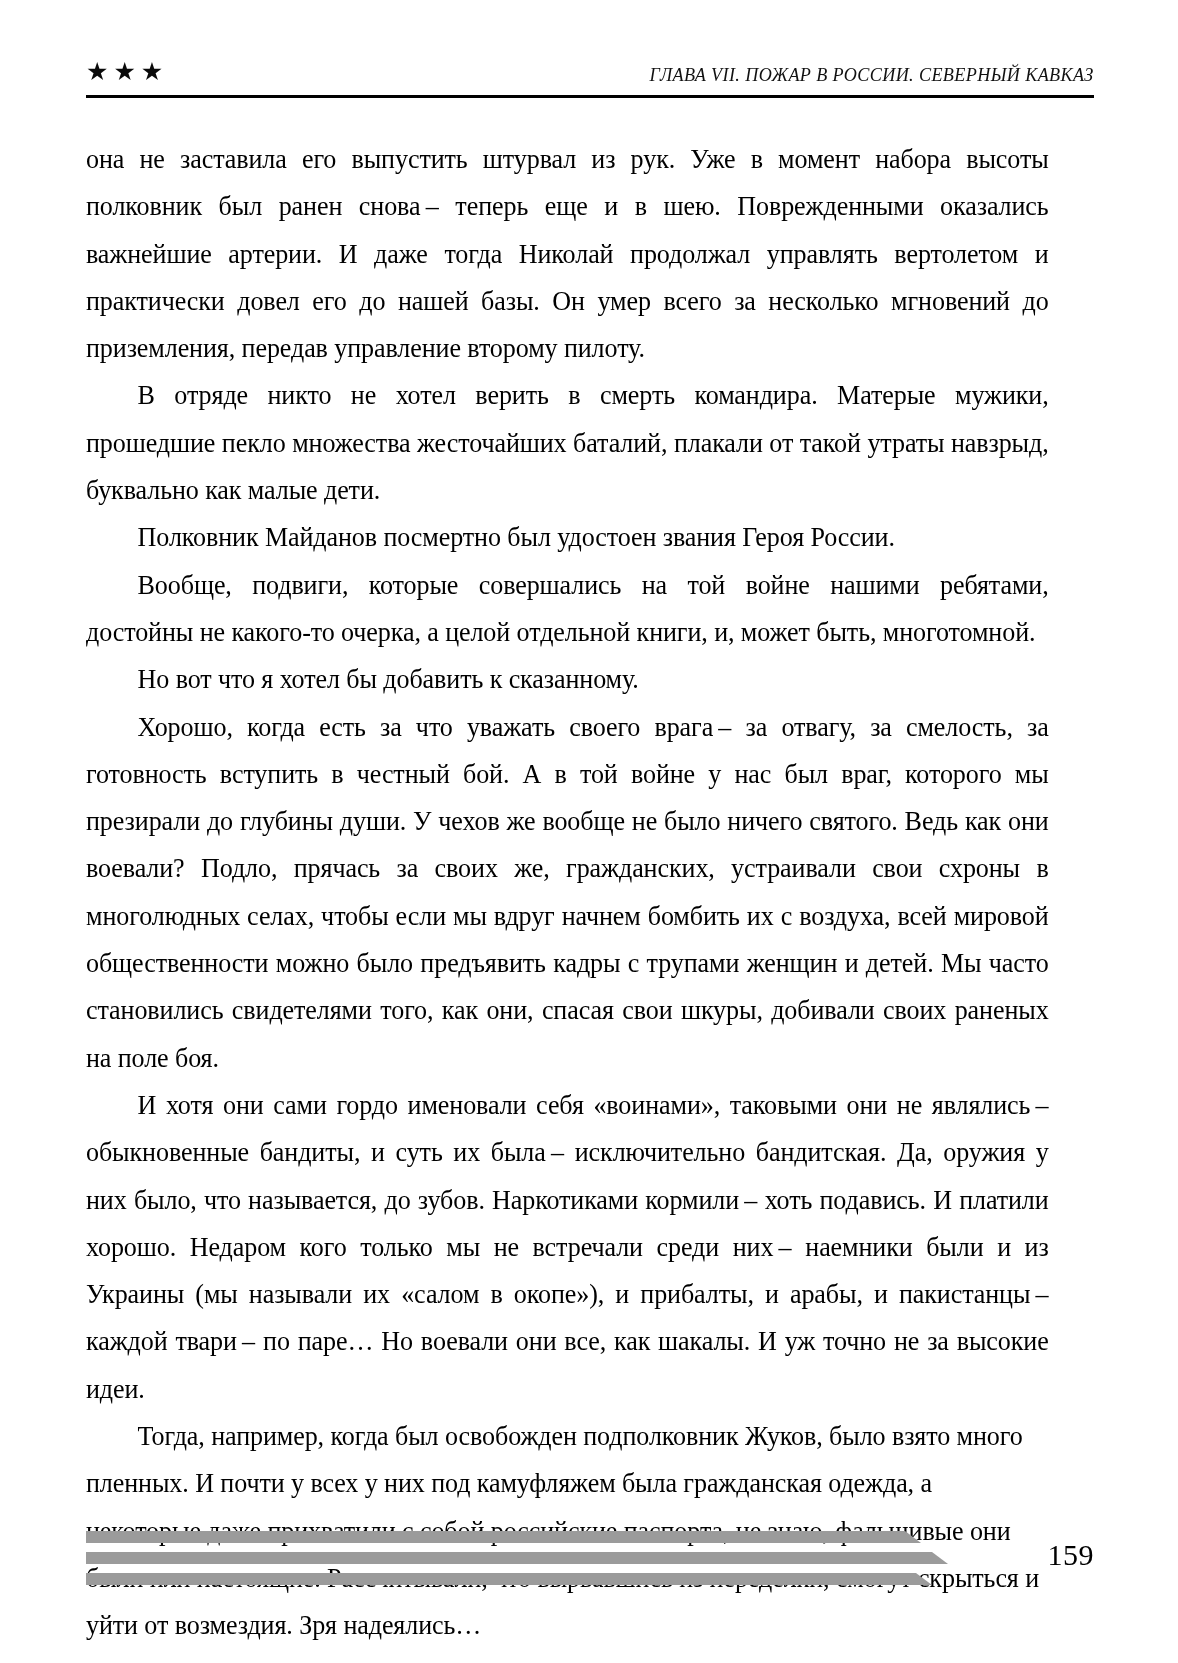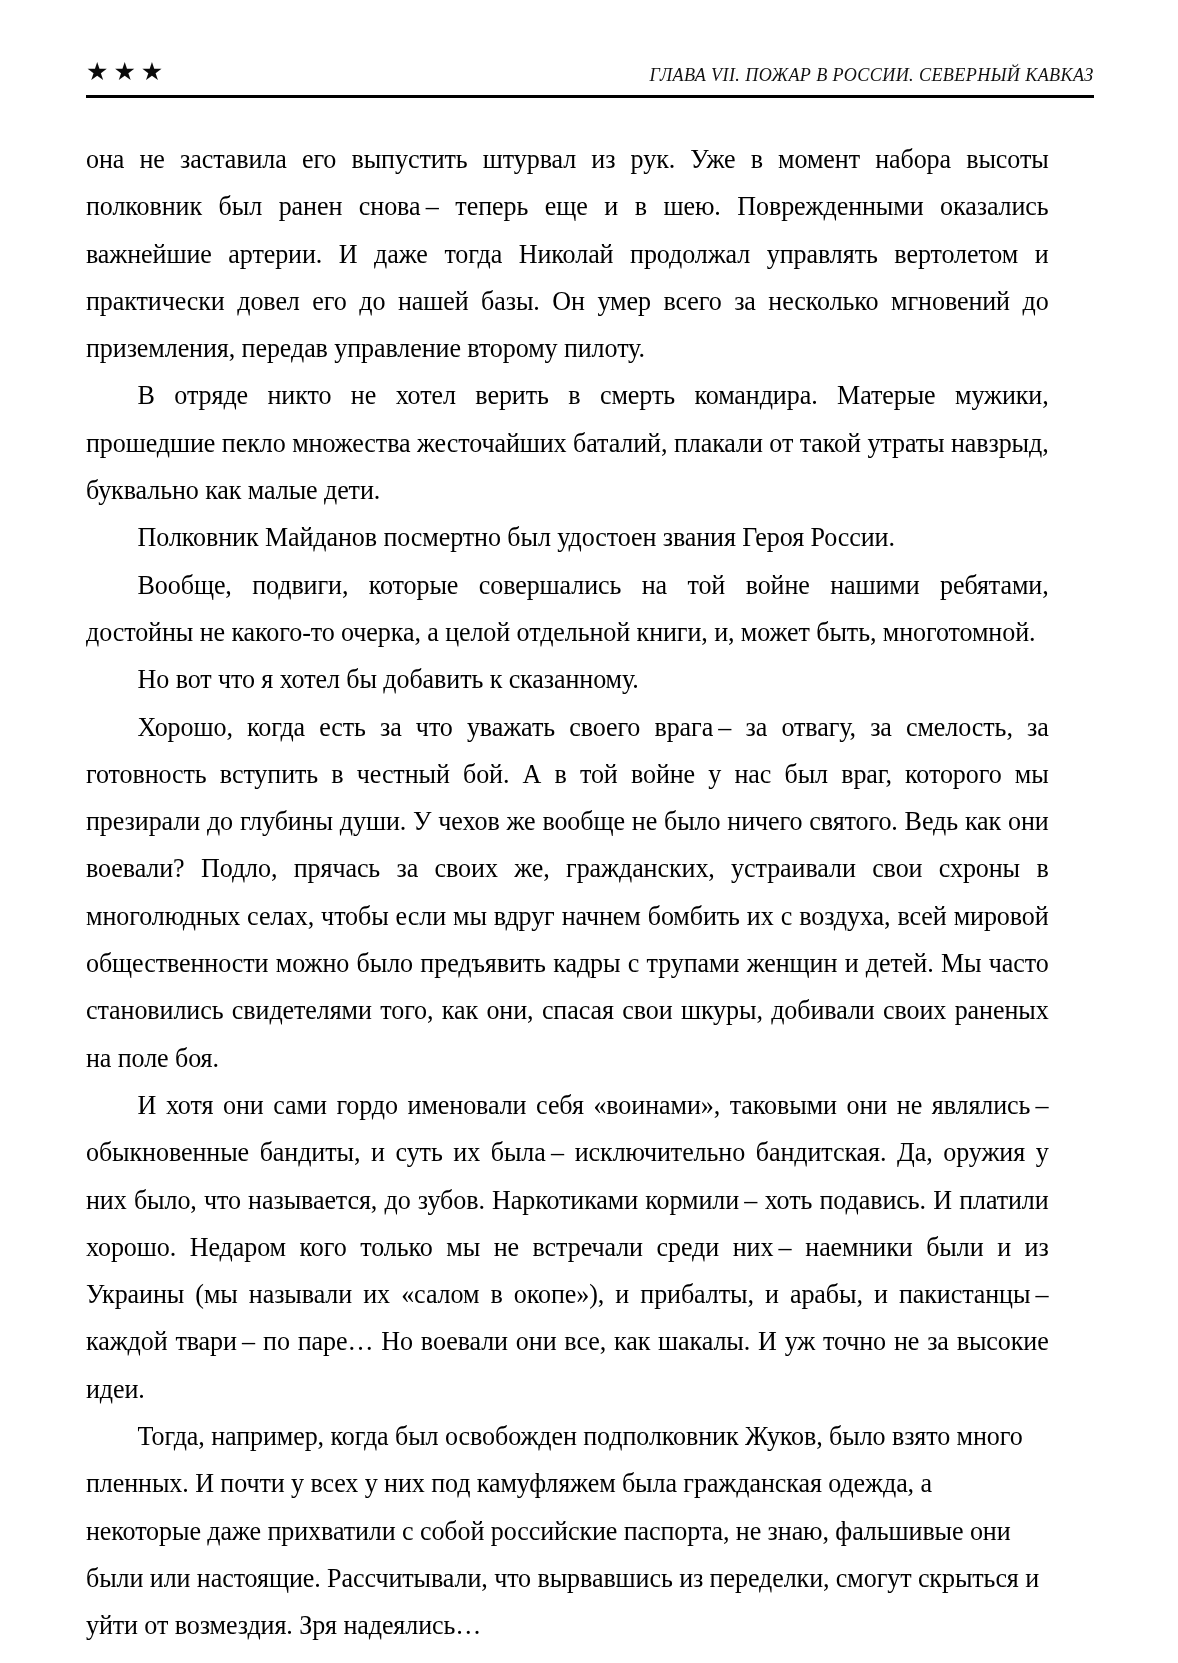--- a/index.html
+++ b/index.html
@@ -152,14 +152,22 @@
     <p class="first">она не заставила его выпустить штурвал из рук. Уже в момент набора высоты полковник был ранен снова – теперь еще и в шею. Поврежденными оказались важнейшие артерии. И даже тогда Николай продолжал управлять вертолетом и практически довел его до нашей базы. Он умер всего за несколько мгновений до приземления, передав управление второму пилоту.</p>
     <p>В отряде никто не хотел верить в смерть командира. Матерые мужики, прошедшие пекло множества жесточайших баталий, плакали от такой утраты навзрыд, буквально как малые дети.</p>
     <p>Полковник Майданов посмертно был удостоен звания Героя России.</p>
     <p>Вообще, подвиги, которые совершались на той войне нашими ребятами, достойны не какого-то очерка, а целой отдельной книги, и, может быть, многотомной.</p>
     <p>Но вот что я хотел бы добавить к сказанному.</p>
     <p>Хорошо, когда есть за что уважать своего врага – за отвагу, за смелость, за готовность вступить в честный бой. А в той войне у нас был враг, которого мы презирали до глубины души. У чехов же вообще не было ничего святого. Ведь как они воевали? Подло, прячась за своих же, гражданских, устраивали свои схроны в многолюдных селах, чтобы если мы вдруг начнем бомбить их с воздуха, всей мировой общественности можно было предъявить кадры с трупами женщин и детей. Мы часто становились свидетелями того, как они, спасая свои шкуры, добивали своих раненых на поле боя.</p>
     <p>И хотя они сами гордо именовали себя «воинами», таковыми они не являлись – обыкновенные бандиты, и суть их была – исключительно бандитская. Да, оружия у них было, что называется, до зубов. Наркотиками кормили – хоть подавись. И платили хорошо. Недаром кого только мы не встречали среди них – наемники были и из Украины (мы называли их «салом в окопе»), и прибалты, и арабы, и пакистанцы – каждой твари – по паре… Но воевали они все, как шакалы. И уж точно не за высокие идеи.</p>
     <p>Тогда, например, когда был освобожден подполковник Жуков, было взято много пленных. И почти у всех у них под камуфляжем была гражданская одежда, а некоторые даже прихватили с собой российские паспорта, не знаю, фальшивые они были или настоящие. Рассчитывали, что вырвавшись из переделки, смогут скрыться и уйти от возмездия. Зря надеялись…</p>
   </div>
 
+  <div class="footer">
+    <div class="bars">
+      <div class="bar b1"></div>
+      <div class="bar b2"></div>
+      <div class="bar b3"></div>
+    </div>
+    <div class="page-number">159</div>
+  </div>
 
 </div>
 
 </body></html>

